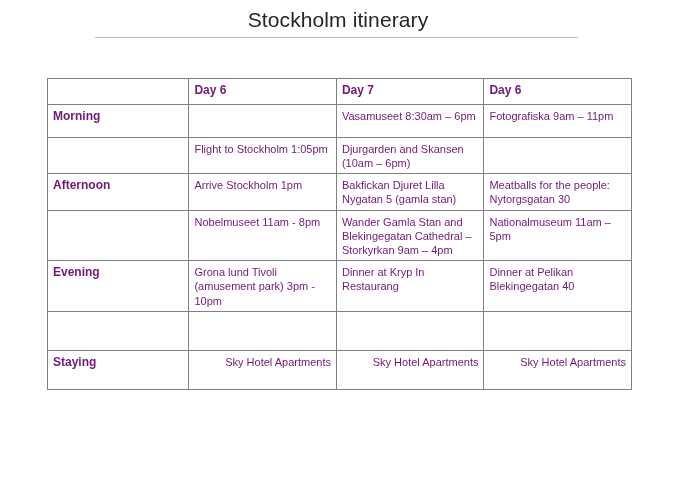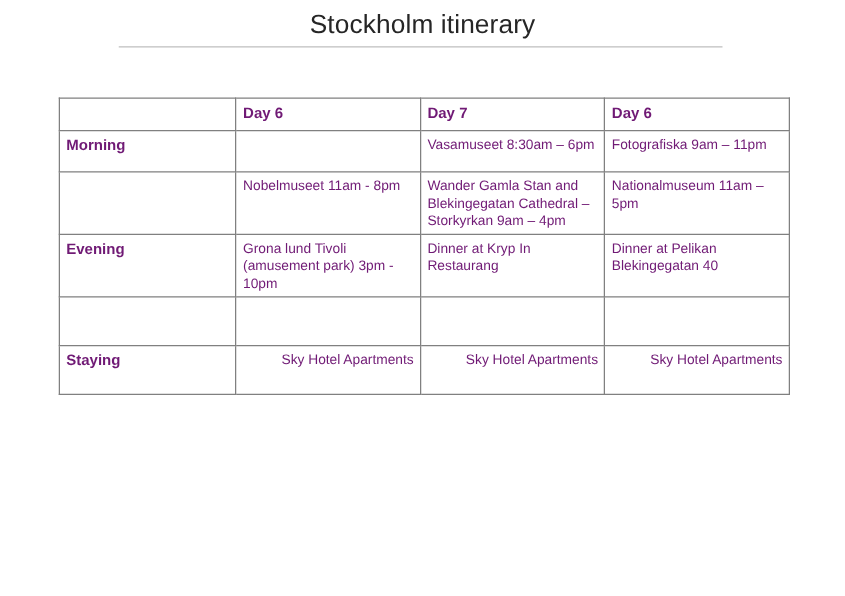--- a/index.html
+++ b/index.html
@@ -116,20 +116,32 @@
         <td class="fill-white" style="font-weight: bold; font-size: 12px;">Day 6</td>
         <td class="fill-white" style="font-weight: bold; font-size: 12px;">Day 7</td>
         <td class="fill-white" style="font-weight: bold; font-size: 12px;">Day 6</td>
       </tr>
       <tr class="r-morning">
         <td class="label">Morning</td>
         <td class="fill-gray"></td>
         <td class="fill-green">Vasamuseet 8:30am – 6pm</td>
         <td class="fill-green">Fotografiska  9am – 11pm</td>
       </tr>
+      <tr class="r-sub1">
+        <td class="label-empty"></td>
+        <td class="fill-teal">Flight to Stockholm  1:05pm</td>
+        <td class="fill-green">Djurgarden and Skansen (10am – 6pm)</td>
+        <td class="fill-white"></td>
+      </tr>
+      <tr class="r-afternoon">
+        <td class="label">Afternoon</td>
+        <td class="fill-teal">Arrive Stockholm 1pm</td>
+        <td class="fill-orange">Bakfickan Djuret Lilla Nygatan 5 (gamla stan)</td>
+        <td class="fill-orange">Meatballs for the people: Nytorgsgatan 30</td>
+      </tr>
       <tr class="r-sub2">
         <td class="label-empty"></td>
         <td class="fill-green">Nobelmuseet 11am - 8pm</td>
         <td class="fill-purple">Wander Gamla Stan and Blekingegatan Cathedral – Storkyrkan 9am – 4pm</td>
         <td class="fill-green"> Nationalmuseum 11am – 5pm</td>
       </tr>
       <tr class="r-evening">
         <td class="label">Evening</td>
         <td class="fill-purple">Grona lund Tivoli (amusement park) 3pm - 10pm</td>
         <td class="fill-orange">Dinner at Kryp In Restaurang</td>

